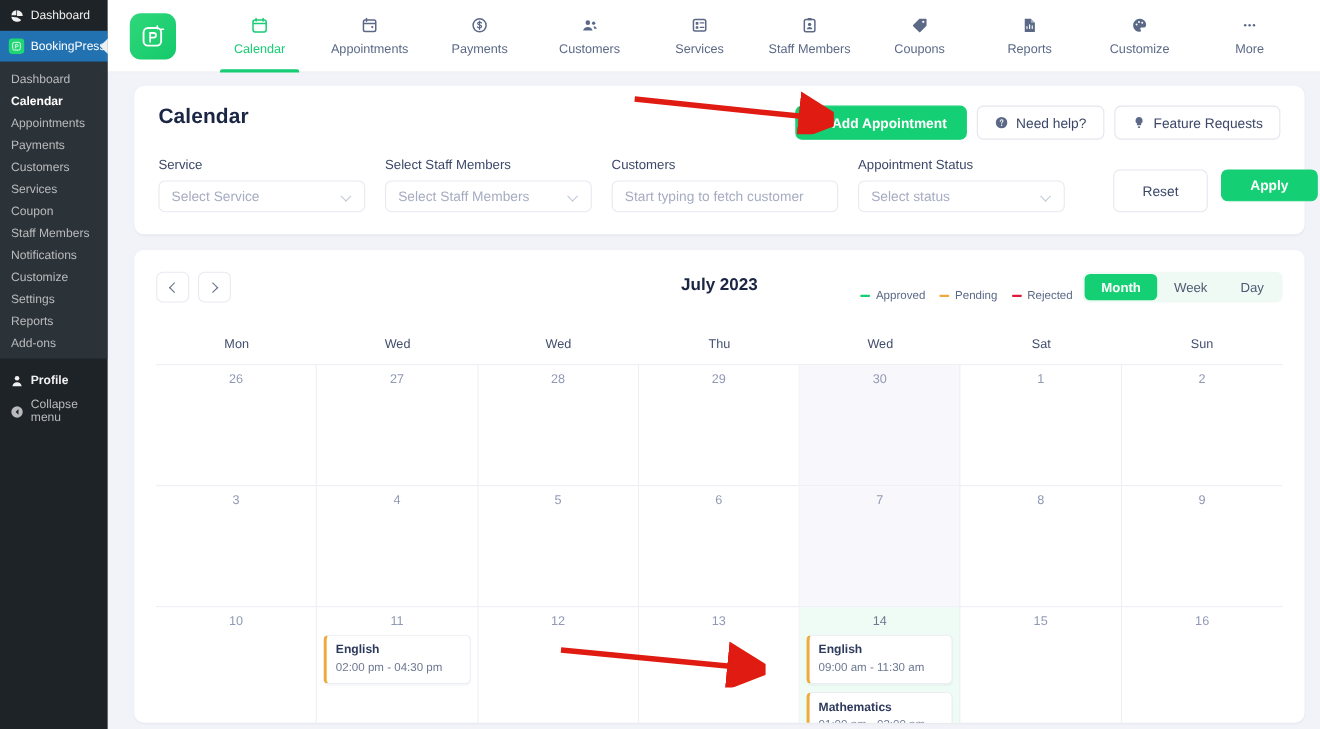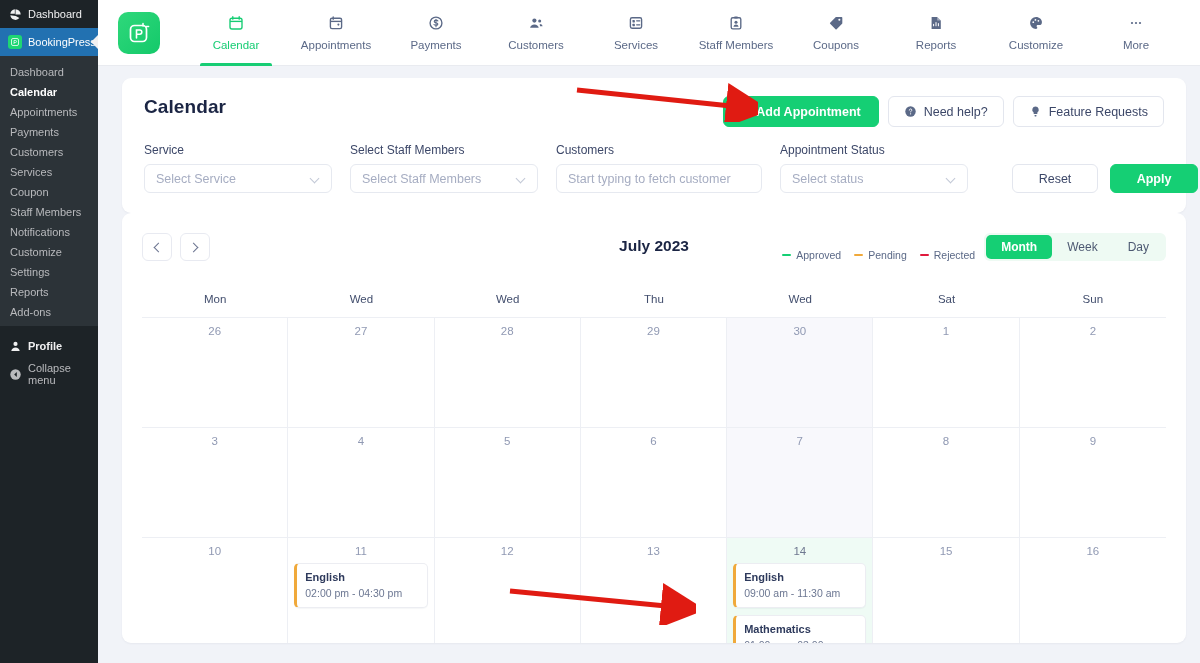--- a/index.html
+++ b/index.html
@@ -116,26 +116,26 @@
   .f-ctl .chev::before {
     content:""; position:absolute; left:0; top:1px; width:6px; height:6px;
     border-right: 1.3px solid #c2c8d6; border-bottom: 1.3px solid #c2c8d6;
     transform: rotate(45deg);
   }
   .w-service { width: 188px; }
   .w-staff { width: 188px; }
   .w-cust { width: 206px; }
   .w-status { width: 188px; }
   .f-actions { display: flex; gap: 12px; margin-left: 26px; }
-  .btn-reset { width: 86px; height: 29px; }
+  .btn-reset { width: 86px; height: 39px; }
   .btn-apply { width: 88px; height: 29px; background: #15cf74; border-color:#15cf74; color:#fff; font-weight:600;}
 
   
   #cal-panel {
-    background: #fff; border-radius: 9px; 
+    background: #fff; border-radius: 9px; margin-top: 14px;
     padding: 20px 20px 0 20px; box-shadow: 0 1px 2px rgba(30,40,70,.05);
     height: 430px; overflow: hidden;
   }
   .cal-top { display: flex; align-items: flex-start; height: 56px; position: relative; }
   .nav-btns { display: flex; gap: 8px; }
   .nav-btn {
     width: 30px; height: 28px; border: 1px solid #e8eaf1; border-radius: 6px;
     background: #fff; display: flex; align-items: center; justify-content: center;
   }
   .nav-btn .a { width: 7px; height: 7px; border-right: 1.4px solid #6b7490; border-bottom: 1.4px solid #6b7490; }

